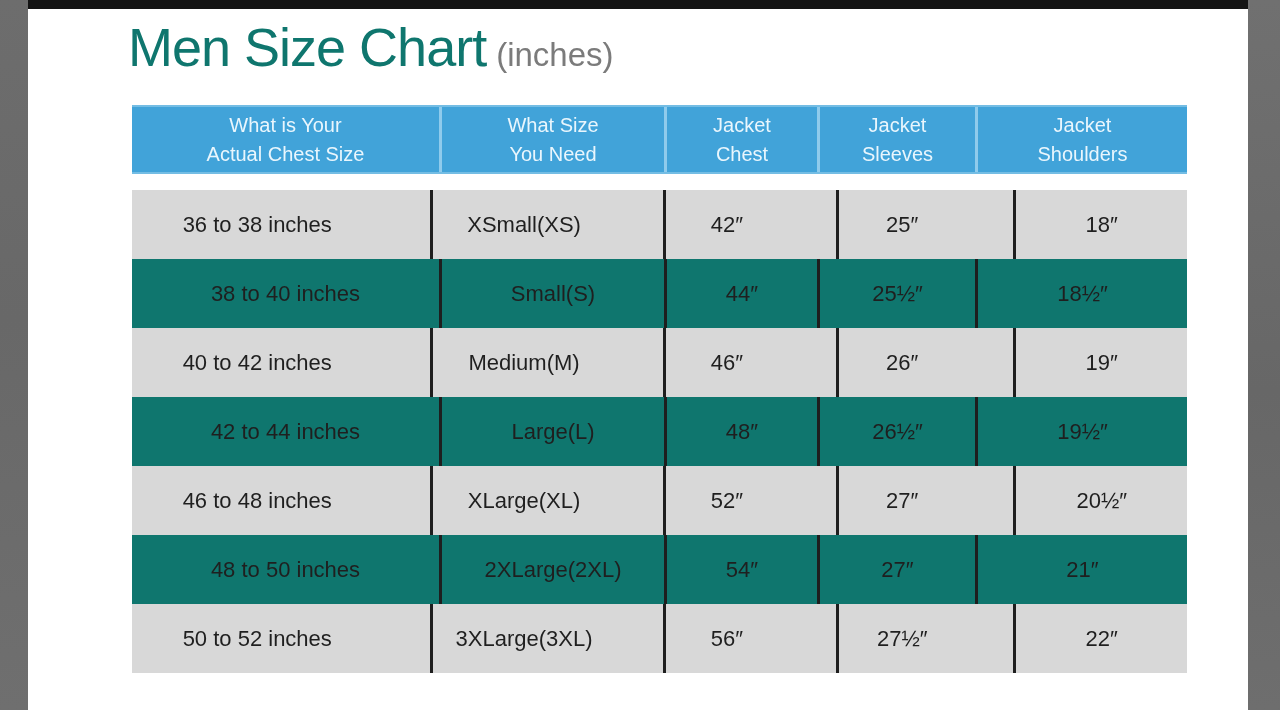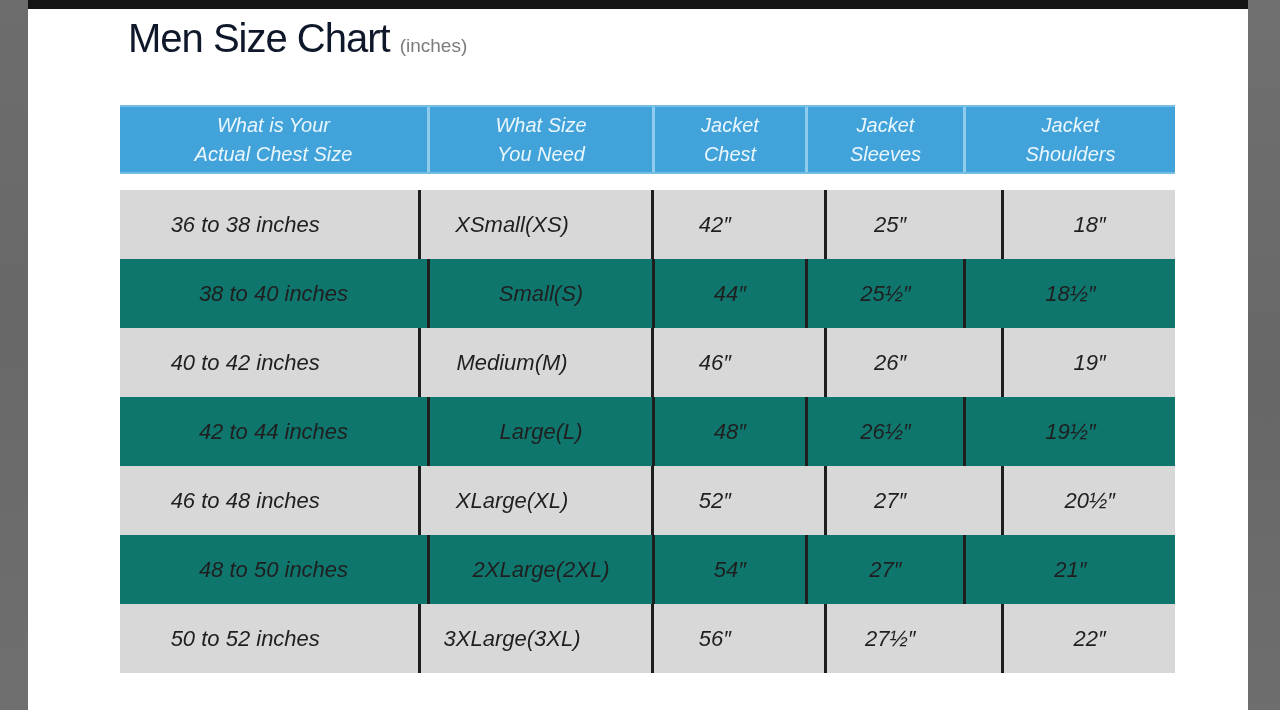--- a/index.html
+++ b/index.html
@@ -23,30 +23,29 @@
   .top-bar {
     position: absolute; left: 28px; top: 0;
     width: 1220px; height: 9px;
     background: #141414;
   }
   .title {
     position: absolute; left: 128px; top: 16px;
     white-space: nowrap;
   }
   .title-main {
-    font-size: 40px; color: #0f172a;
+    font-size: 54px; color: #0f766e;
     letter-spacing: -1px; font-weight: 400;
   }
   .title-suffix {
-    font-size: 19px; color: #7b7b7b; margin-left: 10px;
+    font-size: 33px; color: #7b7b7b; margin-left: 10px;
   }
   .size-table {
-    position: absolute; left: 120px; top: 105px;
+    position: absolute; left: 132px; top: 105px;
     width: 1055px;
-    font-style: italic;
   }
   .thead {
     display: flex; height: 69px;
     background: #41a3d9;
     border-top: 2px solid #74bde4;
     border-bottom: 2px solid #74bde4;
     box-sizing: border-box;
   }
   .hcell {
     display: flex; flex-direction: column; justify-content: center;

